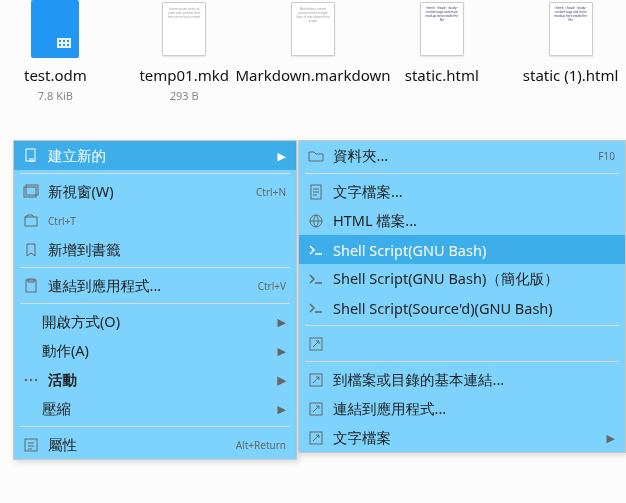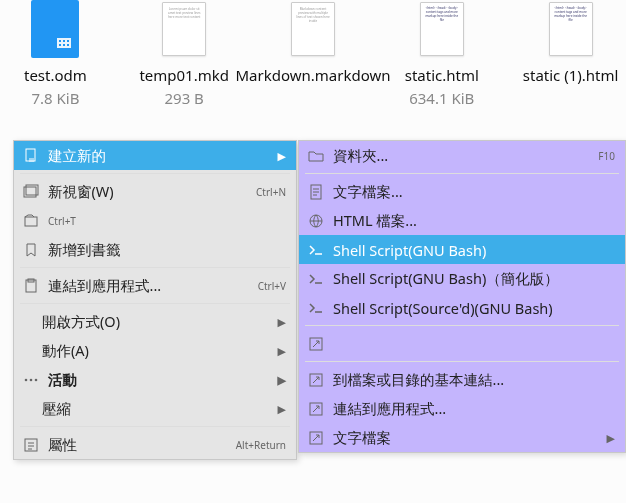--- a/index.html
+++ b/index.html
@@ -76,36 +76,36 @@
       border: 1px solid #ccc;
       border-radius: 1px;
       padding: 3px;
       font-size: 3px;
       color: #336;
       line-height: 4px;
       overflow: hidden;
       box-shadow: 0 1px 2px rgba(0,0,0,0.1);
     }
     .file-name { color: #111; font-size: 15px; line-height: 22px; }
-    .file-size { color: #888; font-size: 15px; margin-top: 2px; }
+    .file-size { color: #888; font-size: 11px; margin-top: 2px; }
     .context-menu {
       position: absolute;
       top: 140px;
       left: 13px;
       width: 284px;
-      background: #e5e5e5;
+      background: #7dd3fc;
       border: 1px solid #c8c8c8;
       box-shadow: 2px 2px 6px rgba(0,0,0,0.15);
     }
     .submenu {
       position: absolute;
       top: 140px;
       left: 298px;
       width: 328px;
-      background: #c4b5fd;
+      background: #7dd3fc;
       border: 1px solid #c8c8c8;
       box-shadow: 2px 2px 6px rgba(0,0,0,0.15);
     }
     .menu-item {
       display: flex;
       align-items: center;
       height: 29px;
       padding: 0 10px 0 8px;
       color: #222;
       font-size: 14.5px;
@@ -162,21 +162,20 @@
         <div class="file-txt">Markdown content preview with multiple lines of text shown here inside</div>
       </div>
     <div class="file-name">Markdown.markdown</div>
     <div class="file-size"></div>
   </div>
   <div class="file-item">
     <div class="file-icon-box">
         <div class="file-html">&lt;html&gt; &lt;head&gt; &lt;body&gt; content tags and more markup here inside the file</div>
       </div>
     <div class="file-name">static.html</div>
-    <div class="file-size">634.1 KiB</div>
   </div>
   <div class="file-item">
     <div class="file-icon-box">
         <div class="file-html">&lt;html&gt; &lt;head&gt; &lt;body&gt; content tags and more markup here inside the file</div>
       </div>
     <div class="file-name">static (1).html</div>
     <div class="file-size"></div>
   </div>
 </div>
 

